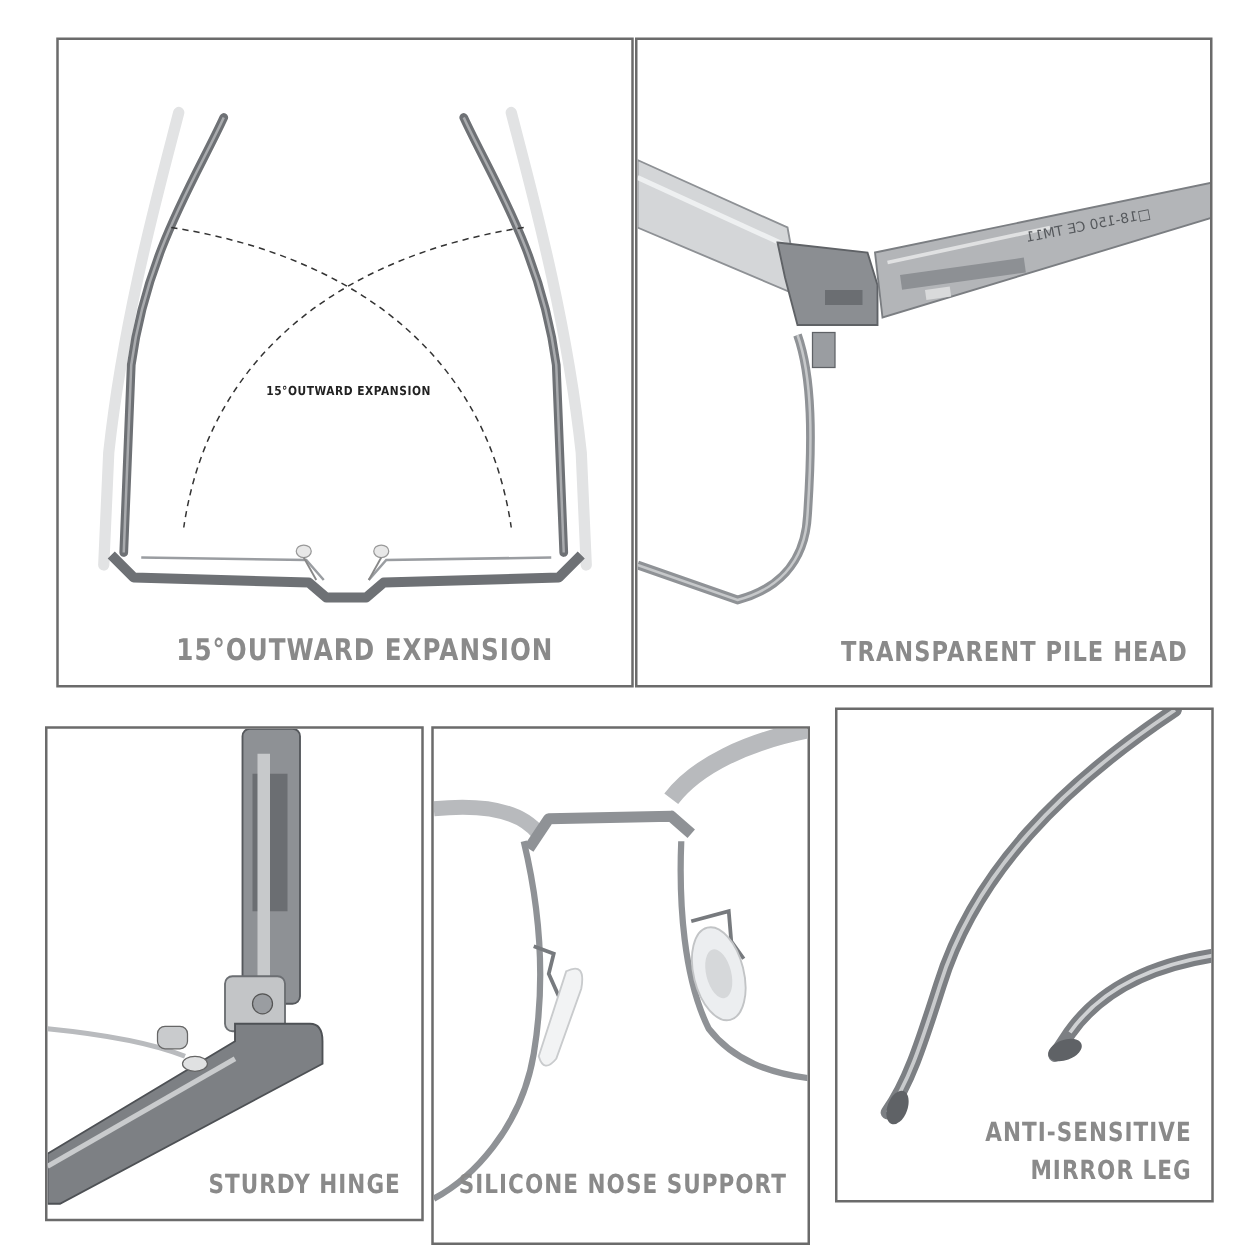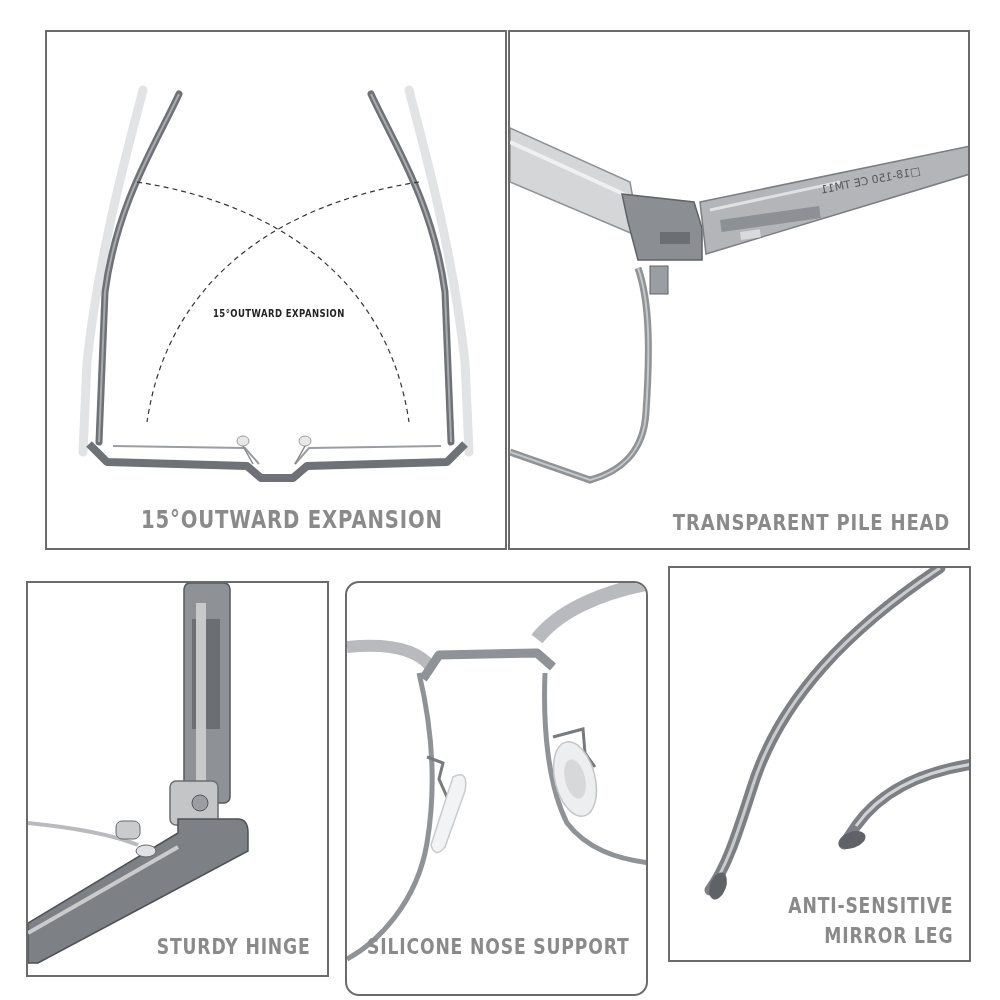--- a/index.html
+++ b/index.html
@@ -56,42 +56,42 @@
 
     <rect x="140" y="234" width="18" height="28" fill="#9a9da1" stroke="#5f6266" stroke-width="1"></rect>
 
     <path d="M128,236 C140,270 140,320 136,380 C134,420 110,440 80,448 L0,420" stroke="#8f9296" stroke-width="7" fill="none"></path>
     <path d="M128,236 C140,270 140,320 136,380 C134,420 110,440 80,448 L0,420" stroke="#c6c8ca" stroke-width="2" fill="none"></path>
   </svg>
   <div style="position:absolute;left:310px;top:142px;font-size:11px;color:#55585c;transform:rotate(-11deg) scaleX(-1);white-space:nowrap;font-family:'DejaVu Sans',sans-serif;">□18-150 CE TM11</div>
   <div class="caption right" style="right:18px;top:478px;font-size:22px;">TRANSPARENT PILE HEAD</div>
 </div>
 
-<div class="panel" style="left:26px;top:581px;width:303px;height:396px;">
+<div class="panel" style="left:36px;top:581px;width:303px;height:396px;">
   <svg width="303" height="396" viewBox="0 0 303 396">
 
     <rect x="156" y="0" width="46" height="220" rx="6" fill="#8e9195" stroke="#55585c" stroke-width="1.5"></rect>
     <rect x="164" y="36" width="28" height="110" fill="#6b6e72"></rect>
     <rect x="168" y="20" width="10" height="200" fill="#c7c9cb"></rect>
 
     <rect x="142" y="198" width="48" height="44" rx="6" fill="#c3c5c7" stroke="#6b6e72" stroke-width="1.5"></rect>
     <circle cx="172" cy="220" r="8" fill="#9a9da1" stroke="#555" stroke-width="1"></circle>
 
     <path d="M150,236 L210,236 Q220,236 220,250 L220,268 L10,380 L0,380 L0,340 L150,250 Z" fill="#7d8084" stroke="#4e5155" stroke-width="1.5"></path>
     <path d="M0,350 L150,264" stroke="#c9cbcd" stroke-width="4"></path>
 
     <path d="M0,240 C40,244 80,250 110,262" stroke="#b9bbbe" stroke-width="4" fill="none"></path>
 
     <rect x="88" y="238" width="24" height="18" rx="6" fill="#c9cbcd" stroke="#666" stroke-width="1"></rect>
     <ellipse cx="118" cy="268" rx="10" ry="6" fill="#e0e1e2" stroke="#666" stroke-width="1"></ellipse>
   </svg>
   <div class="caption right" style="right:16px;top:352px;font-size:21px;">STURDY HINGE</div>
 </div>
 
-<div class="panel" style="left:345px;top:581px;width:303px;height:415px;border-radius:14px;">
+<div class="panel" style="left:345px;top:581px;width:303px;height:415px;">
   <svg width="303" height="396" viewBox="0 0 303 396">
 
     <path d="M0,64 C40,60 70,66 84,84" stroke="#b8babd" stroke-width="12" fill="none"></path>
     <path d="M190,56 C210,30 250,10 303,0" stroke="#b8babd" stroke-width="14" fill="none"></path>
 
     <path d="M76,96 L92,72 L190,70 L206,84" stroke="#8f9296" stroke-width="9" fill="none" stroke-linejoin="round"></path>
 
     <path d="M72,90 C84,140 90,200 80,260 C70,320 30,360 0,376" stroke="#8f9296" stroke-width="5" fill="none"></path>
 
     <path d="M198,90 C196,140 200,200 220,240 C240,266 270,276 303,280" stroke="#8f9296" stroke-width="5" fill="none"></path>

